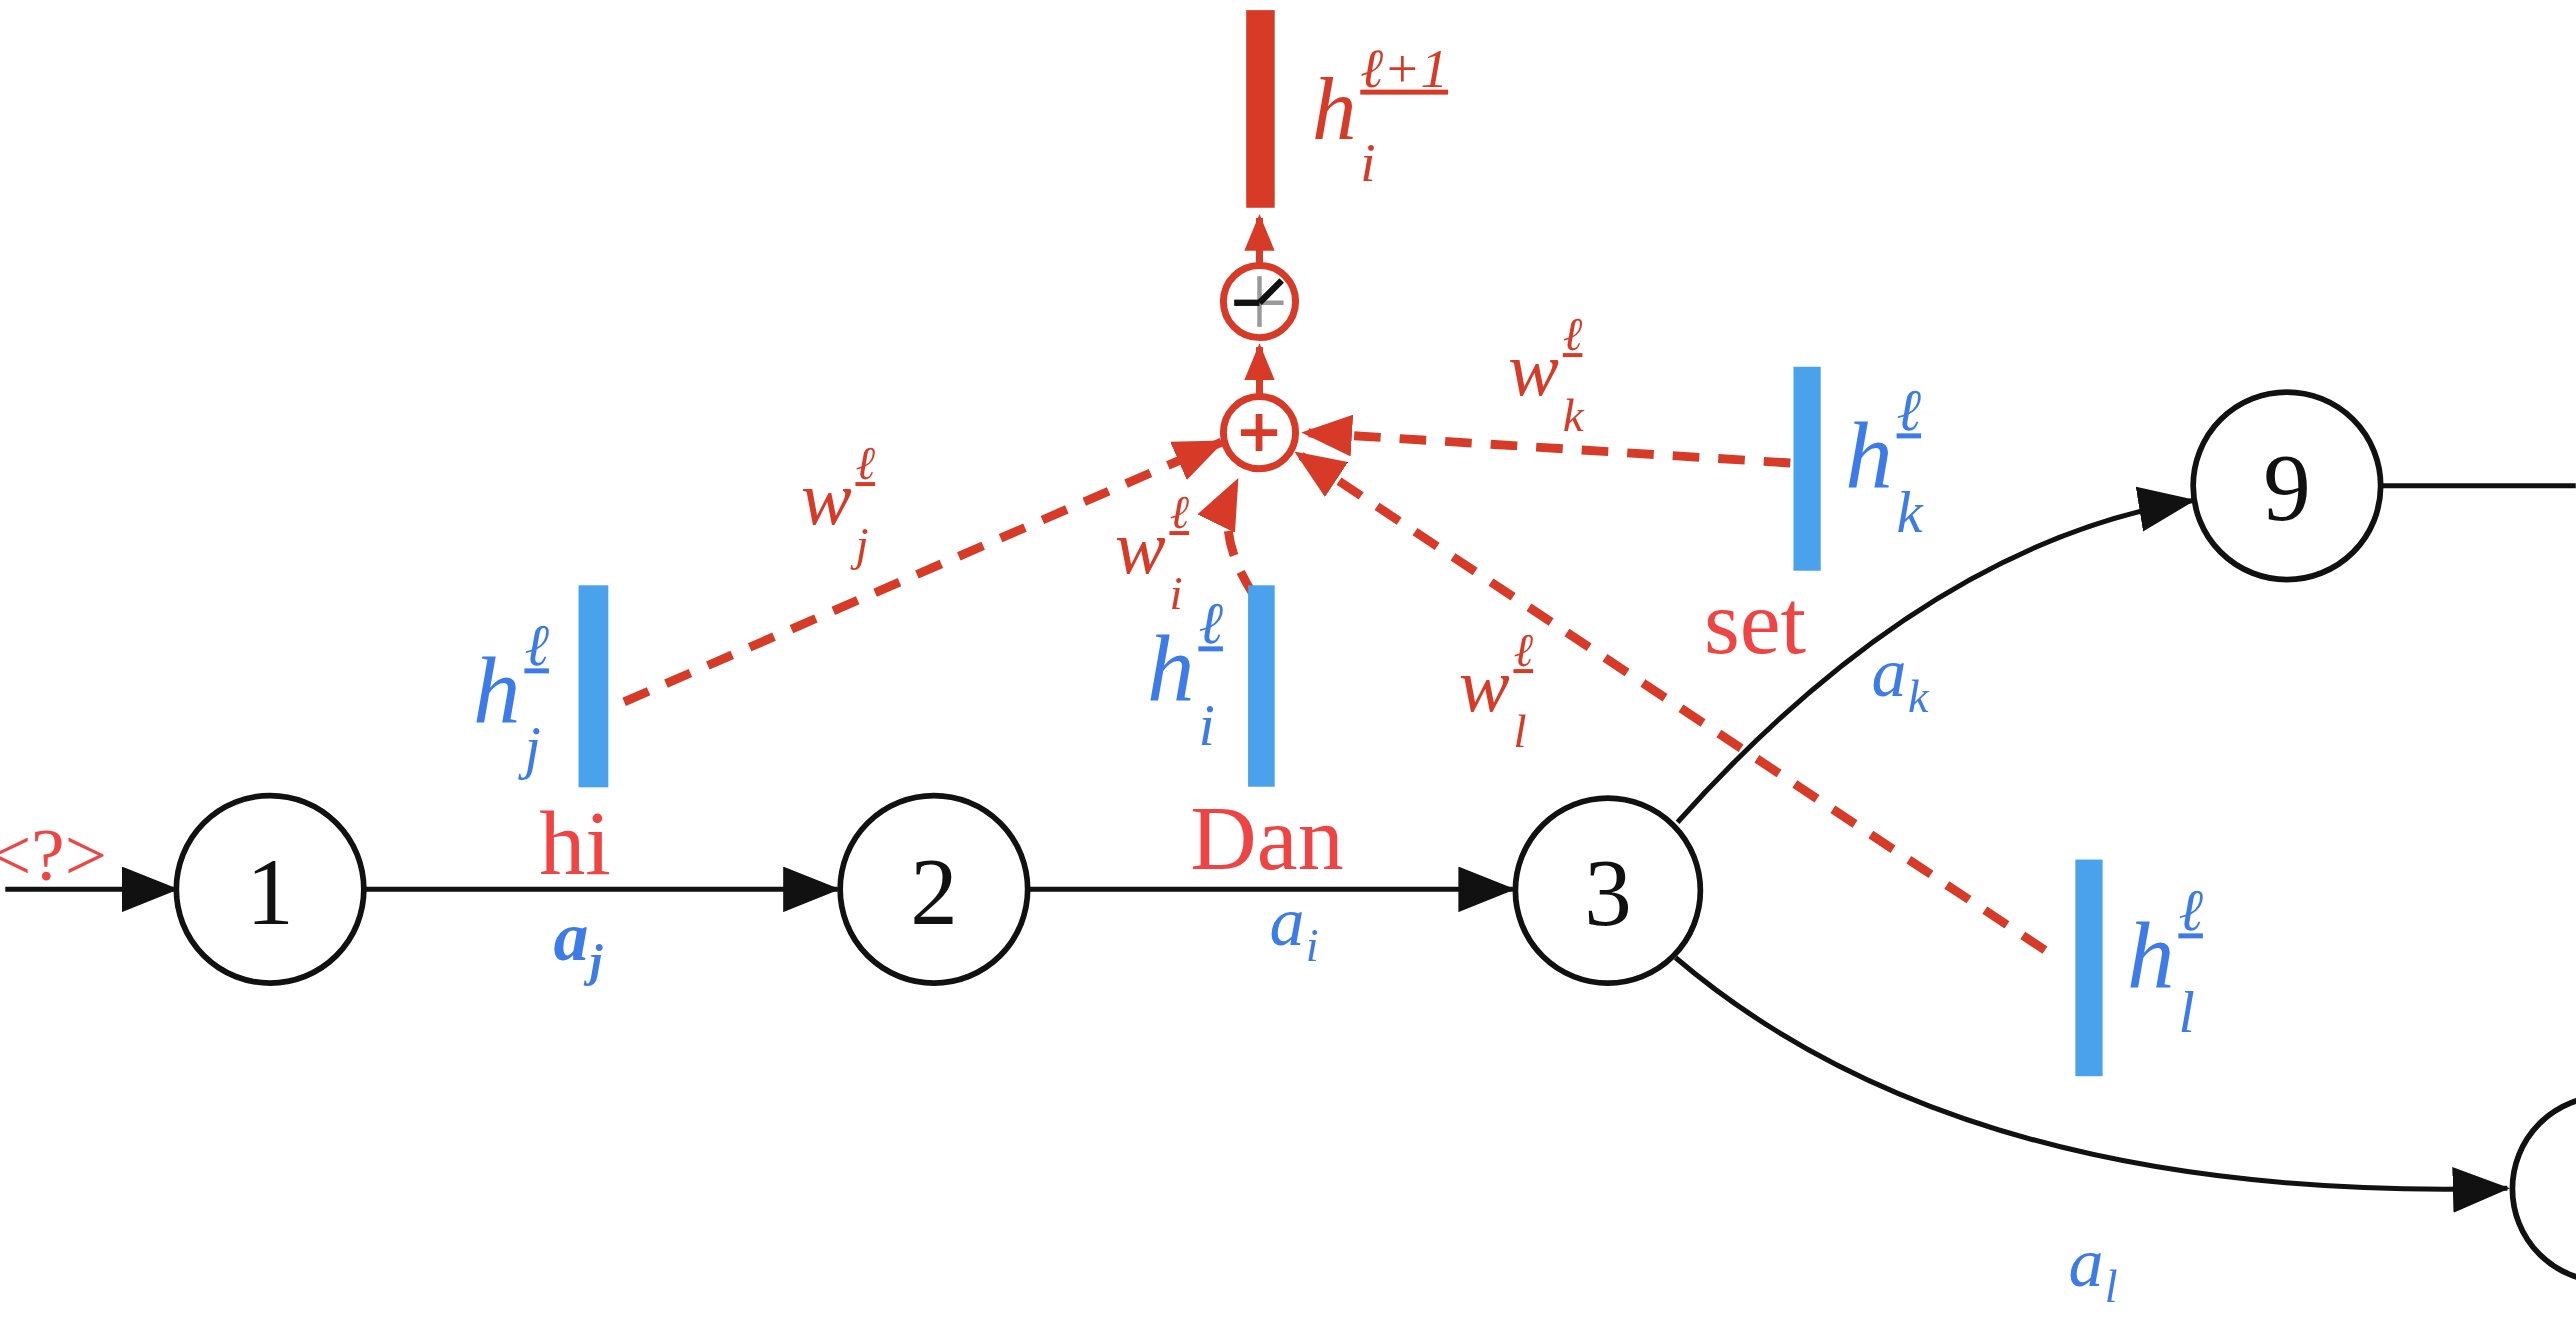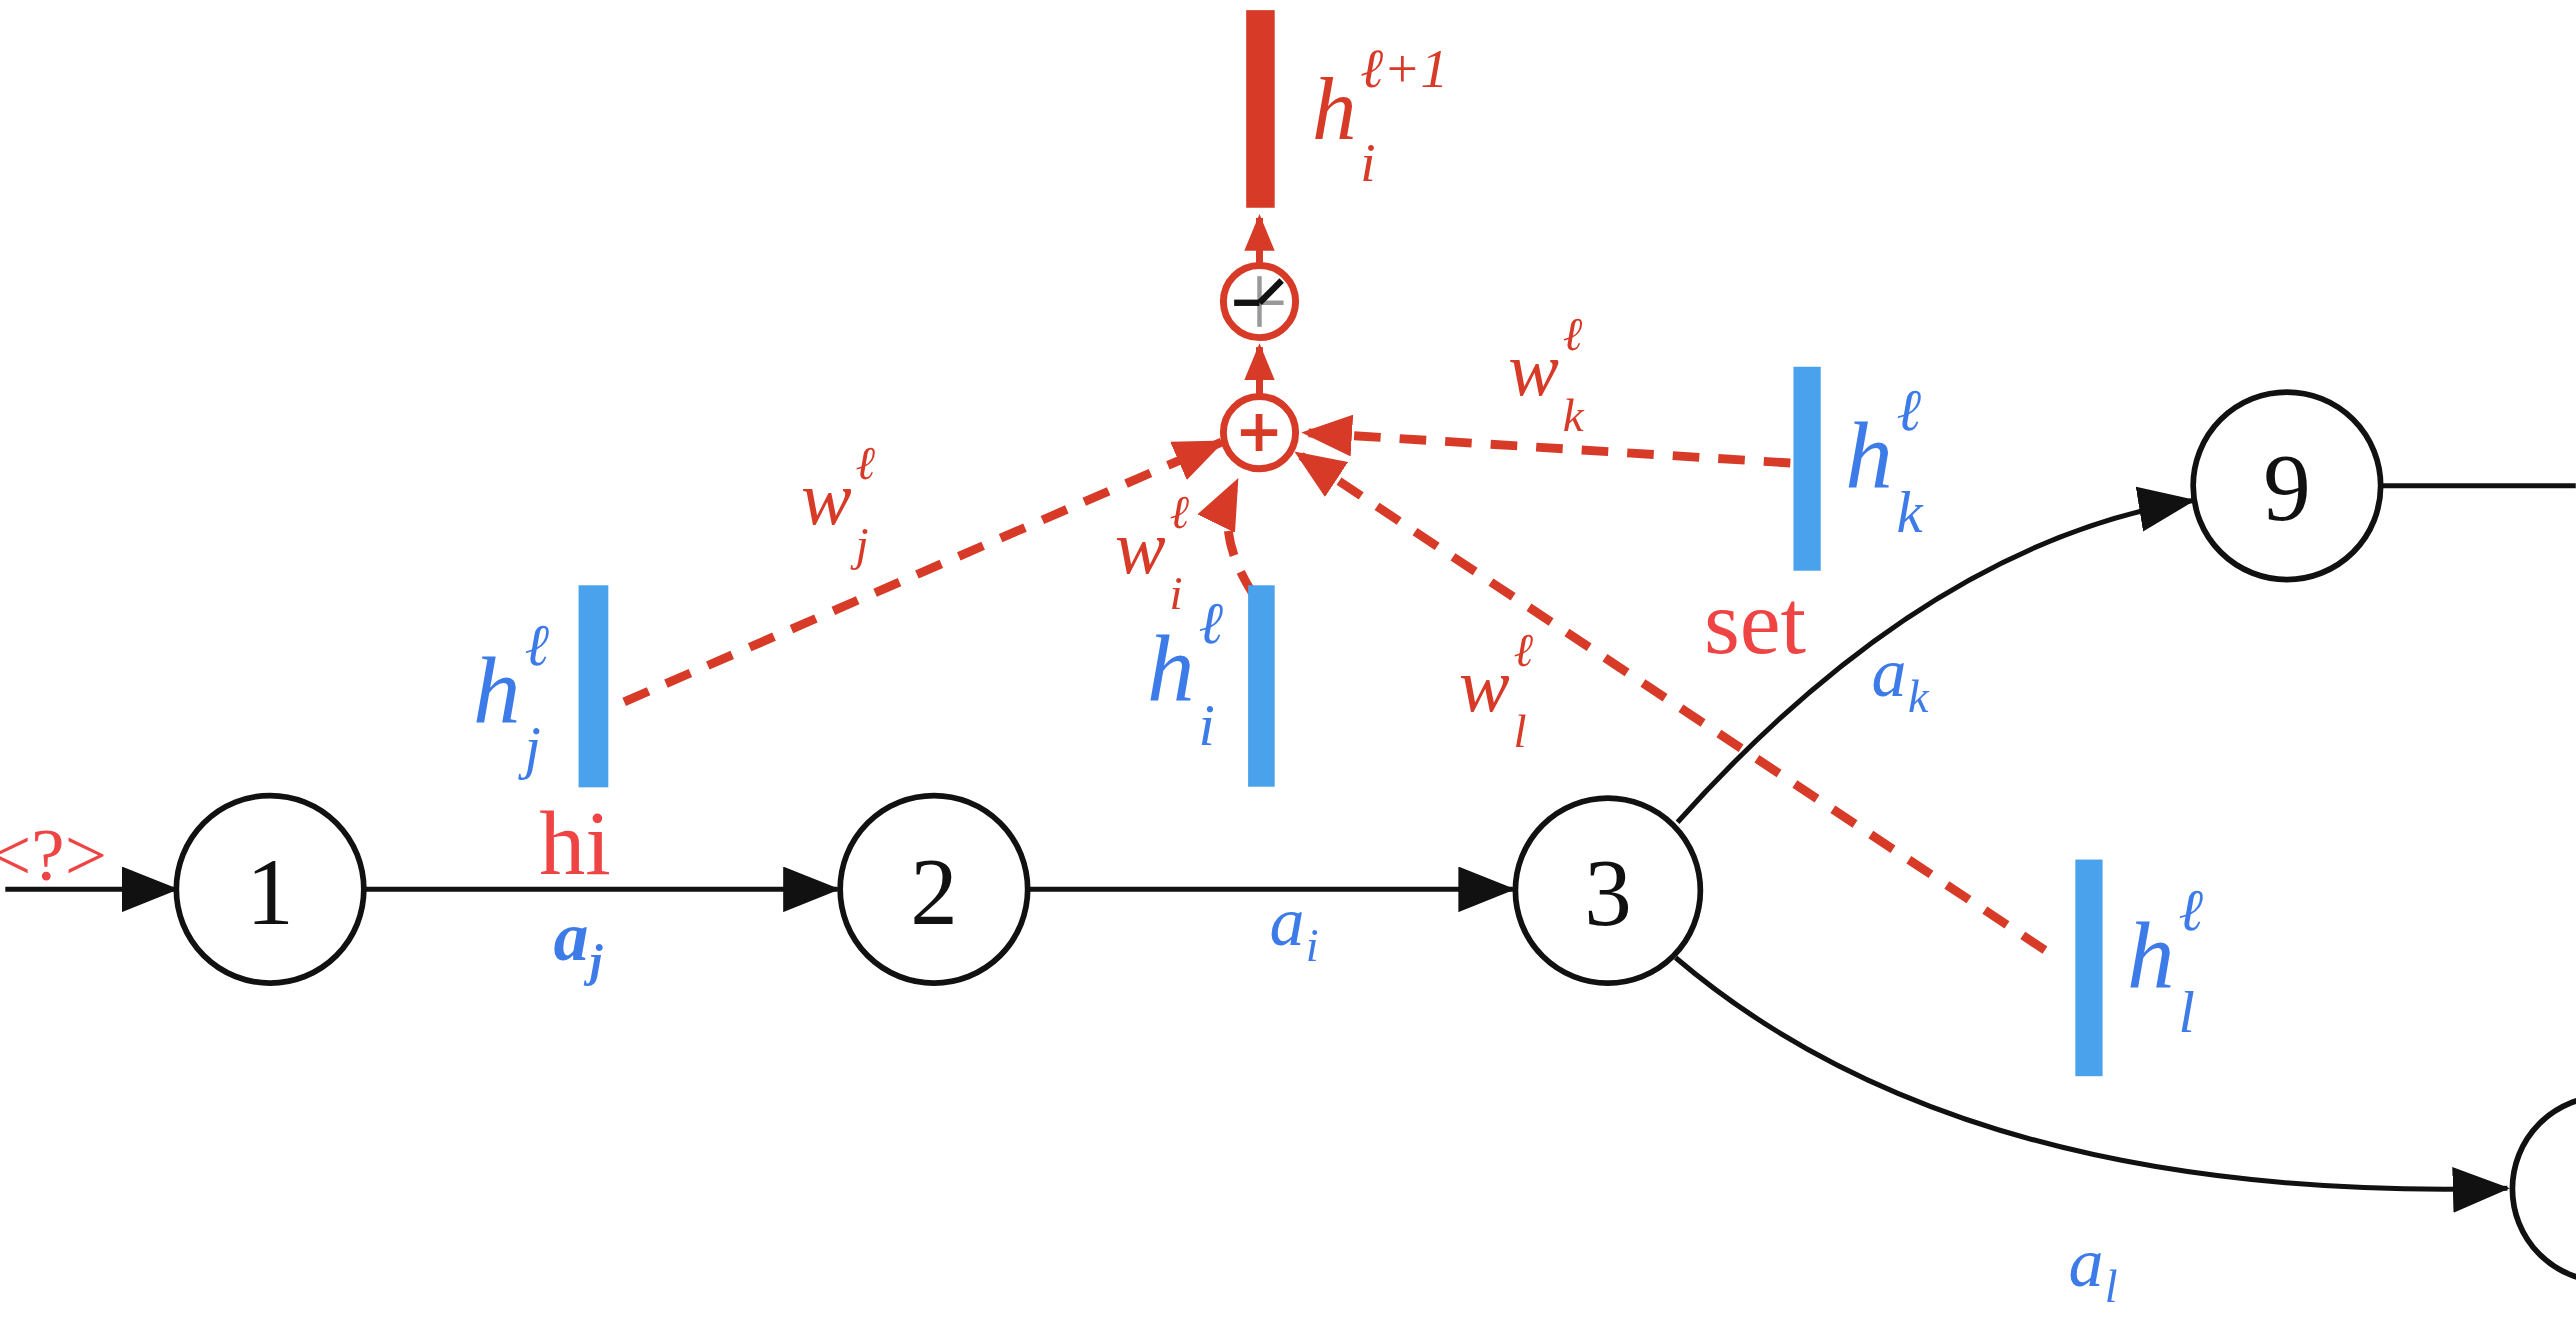--- a/index.html
+++ b/index.html
@@ -6,21 +6,21 @@
   #canvas{position:relative;width:2576px;height:1334px;background:#ffffff;overflow:hidden;
           font-family:"Liberation Serif","DejaVu Serif",serif;}
   #wires{position:absolute;left:0;top:0;}
   .lbl{position:absolute;transform:translate(-50%,-50%);white-space:nowrap;color:#111;}
   .word{font-size:92px;color:#ef4444;}
   .start{font-size:75px;}
   .nodenum{font-size:95px;color:#111;}
   .math{font-style:italic;line-height:1;}
   .math .b{font-style:italic;}
   .ss{display:inline-flex;flex-direction:column;align-items:flex-start;vertical-align:middle;margin-left:3.8px;}
-  .ss .sup{font-size:0.62em;line-height:1;transform:translateY(-0.42em);}
+  .ss .sup{font-size:0.62em;line-height:1;transform:translateY(-0.42em);text-decoration:underline;}
   .ss .sub{font-size:0.62em;line-height:1;transform:translateY(0.30em);}
   .subonly{font-size:0.66em;vertical-align:-0.35em;margin-left:1.3px;}
   .blue-t{color:#3d7ce8;}
   .red-t{color:#d73b28;}
   .fs150{font-size:95px;}
   .fs140{font-size:89px;}
   .fs120{font-size:76px;}
   .fs110{font-size:70px;}
   .plus-sign{font-family:"DejaVu Sans","Liberation Sans",sans-serif;font-weight:700;font-size:58px;color:#d73b28;}
 </style>
@@ -83,20 +83,21 @@
   </svg>
 
   <div class="lbl word start" style="left:48px;top:855px;">&lt;?&gt;</div>
 
   <div class="lbl nodenum" style="left:270px;top:892px;">1</div>
   <div class="lbl nodenum" style="left:934px;top:892px;">2</div>
   <div class="lbl nodenum" style="left:1608px;top:893px;">3</div>
   <div class="lbl nodenum" style="left:2287px;top:488px;">9</div>
 
   <div class="lbl word" style="left:575px;top:843px;">hi</div>
+  <div class="lbl word" style="left:1267px;top:838px;">Dan</div>
   <div class="lbl word" style="left:1755px;top:622px;">set</div>
 
   <div class="lbl math blue-t fs110" style="left:578px;top:943px;font-weight:bold;">
     <span class="b">a</span><span class="subonly">j</span>
   </div>
   <div class="lbl math blue-t fs110" style="left:1278px;top:928px;margin-left:16px;">
     <span class="b">a</span><span class="subonly">i</span>
   </div>
   <div class="lbl math blue-t fs110" style="left:1900px;top:679px;">
     <span class="b">a</span><span class="subonly">k</span>

